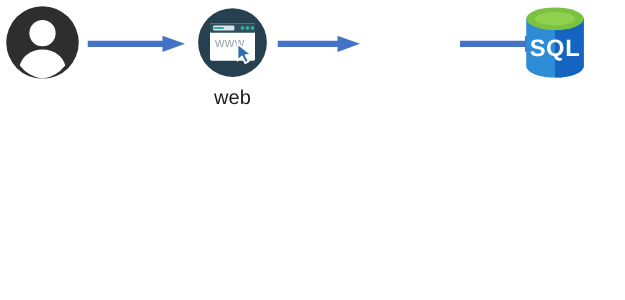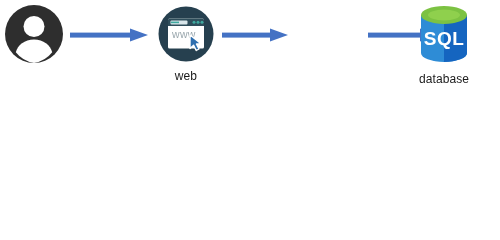--- a/index.html
+++ b/index.html
@@ -14,21 +14,21 @@
     width:500px;height:97px;
   }
   .node{
     position:absolute;
     display:flex;
     flex-direction:column;
     align-items:center;
   }
   .glyph{position:relative;}
   .label{
-    font-size:12px;
+    font-size:16px;
     color:#1a1a1a;
     line-height:1;
     margin-top:4px;
     white-space:nowrap;
     letter-spacing:.1px;
   }
   .arrow{position:absolute;}
 </style>
 </head>
 <body>
@@ -89,16 +89,15 @@
   <div class="node" style="left:413px;top:5px;">
     <div class="glyph">
       <svg width="62" height="60" viewBox="0 0 62 60">
         <path d="M8 10 L8 48 A23 9 0 0 0 54 48 L54 10 Z" fill="#2E8CD6"></path>
         <path d="M31 10 L31 57 A23 9 0 0 0 54 48 L54 10 Z" fill="#1565C0"></path>
         <ellipse cx="31" cy="10" rx="23" ry="9" fill="#7CC242"></ellipse>
         <ellipse cx="31" cy="10" rx="16" ry="5.4" fill="#8FD04D"></ellipse>
         <text x="31" y="40" text-anchor="middle" font-family="Liberation Sans, sans-serif" font-size="19" font-weight="bold" fill="#ffffff" letter-spacing="0.5">SQL</text>
       </svg>
     </div>
-    <div class="label">database</div>
   </div>
 
 </div>
 
 </body></html>

